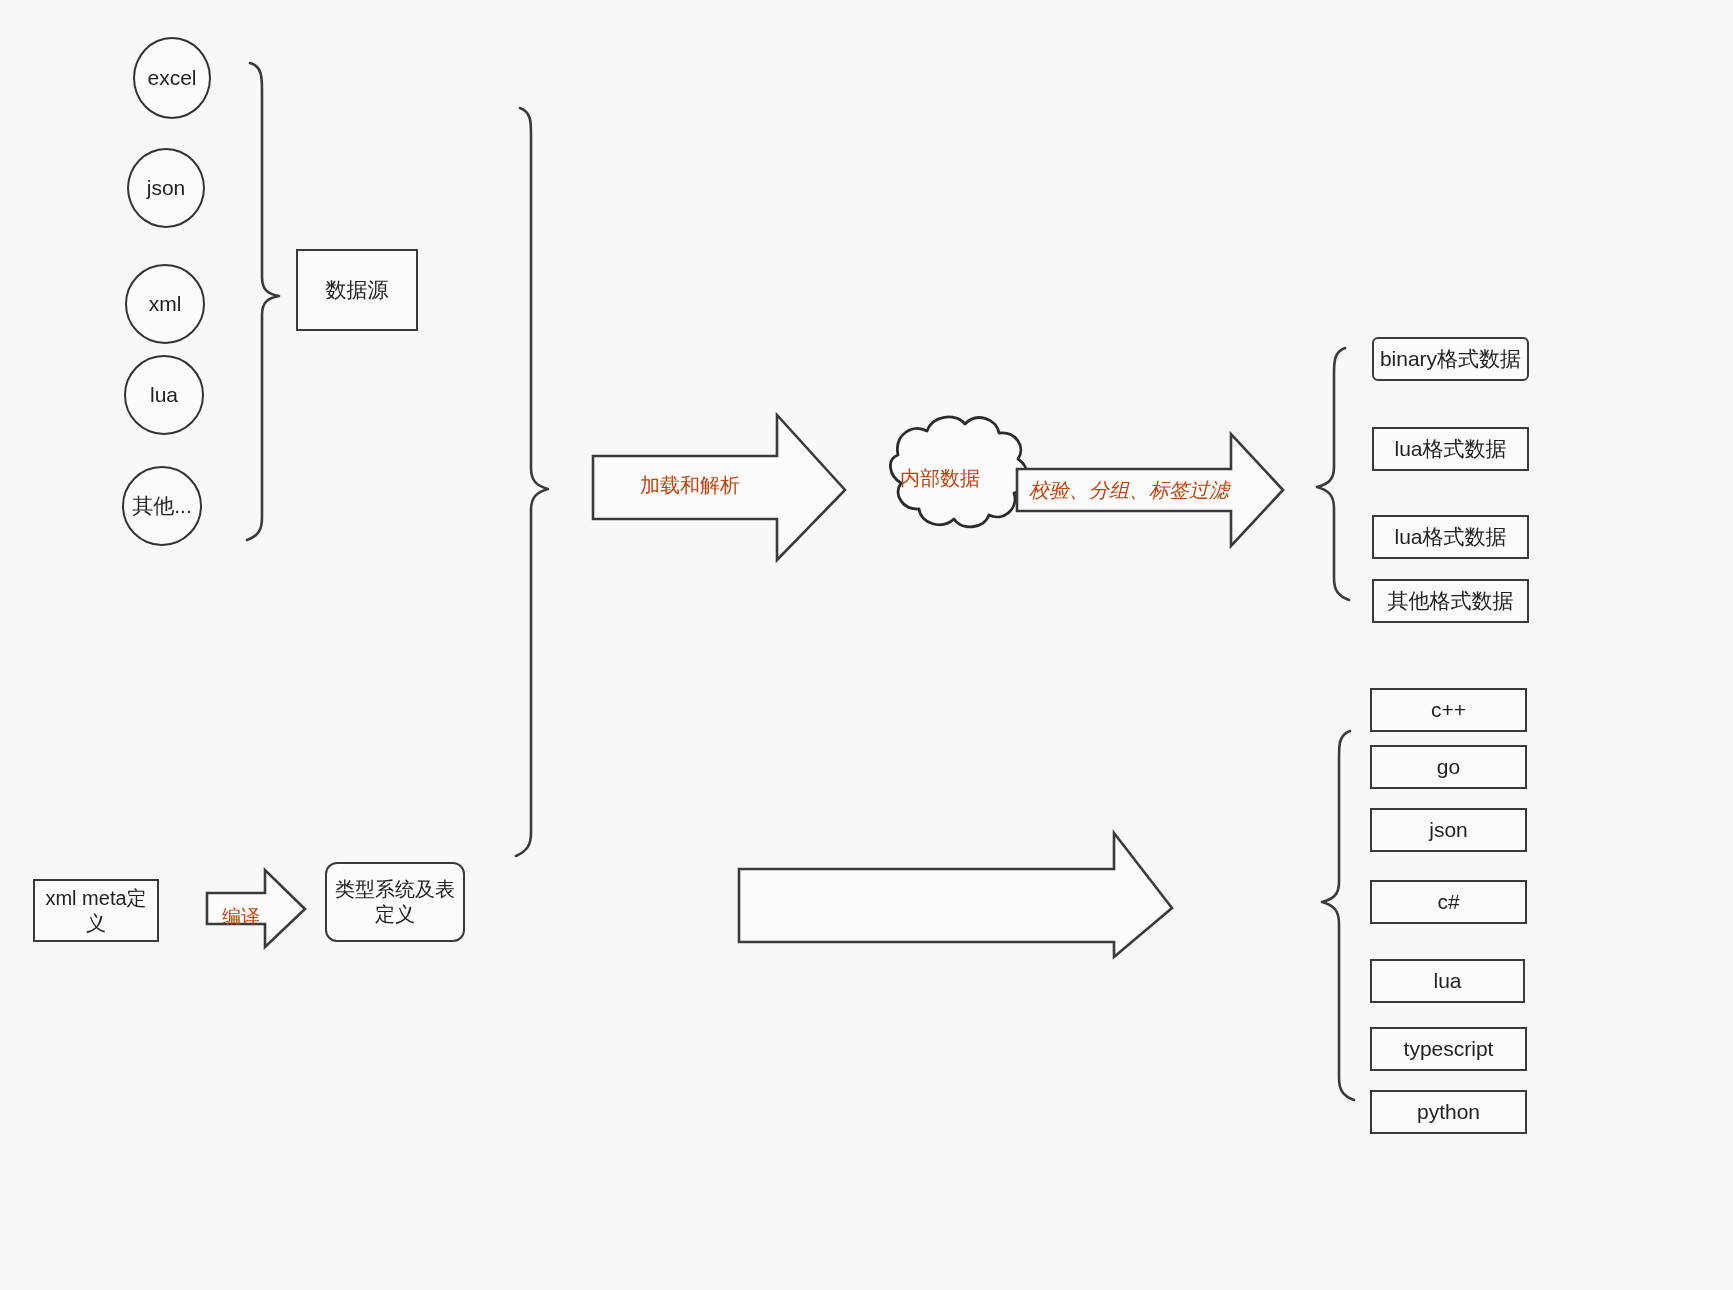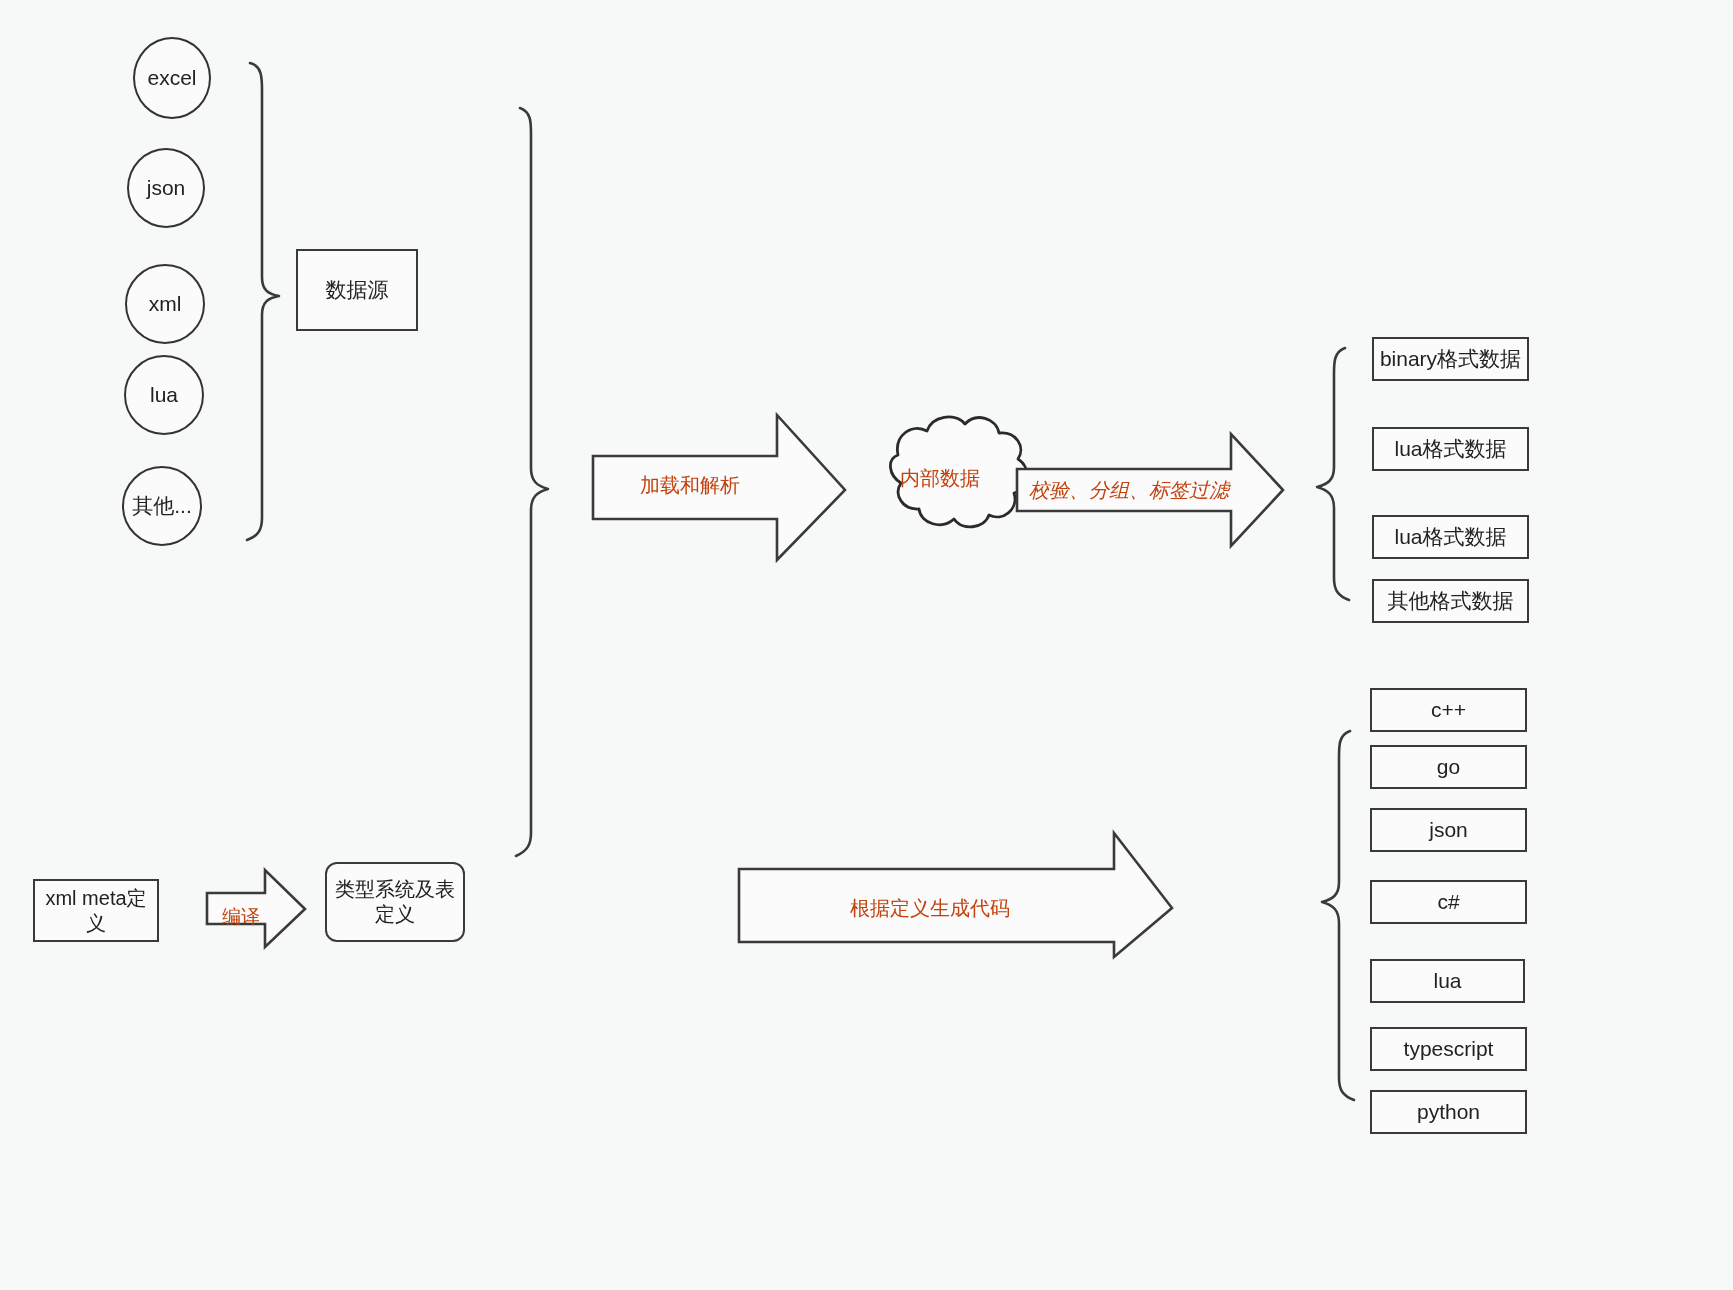--- a/index.html
+++ b/index.html
@@ -136,29 +136,26 @@
   </div>
 
   <div class="arrowlabel" style="left:896px; top:460px; width:88px; height:36px;">
     <span>内部数据</span>
   </div>
 
   <div class="arrowlabel" style="left:1023px; top:470px; width:212px; height:40px;font-style:italic;">
     <span>校验、分组、标签过滤</span>
   </div>
 
-  <div class="arrowlabel" style="left:745px; top:888px; width:370px; height:40px;">
-    <span>根据定义生成代码</span>
-  </div>
 
   <div class="arrowlabel" style="left:212px; top:895px; width:58px; height:44px; font-size:19px;">
     <span>编译</span>
   </div>
 
-  <div class="node rect" style="left:1372px; top:337px; width:157px; height:44px;">
+  <div class="node rect" style="left:1372px; top:337px; width:157px; height:44px;border-radius:6px;">
     <span>binary格式数据</span>
   </div>
   <div class="node rect" style="left:1372px; top:427px; width:157px; height:44px;">
     <span>lua格式数据</span>
   </div>
   <div class="node rect" style="left:1372px; top:515px; width:157px; height:44px;">
     <span>lua格式数据</span>
   </div>
   <div class="node rect" style="left:1372px; top:579px; width:157px; height:44px;">
     <span>其他格式数据</span>

